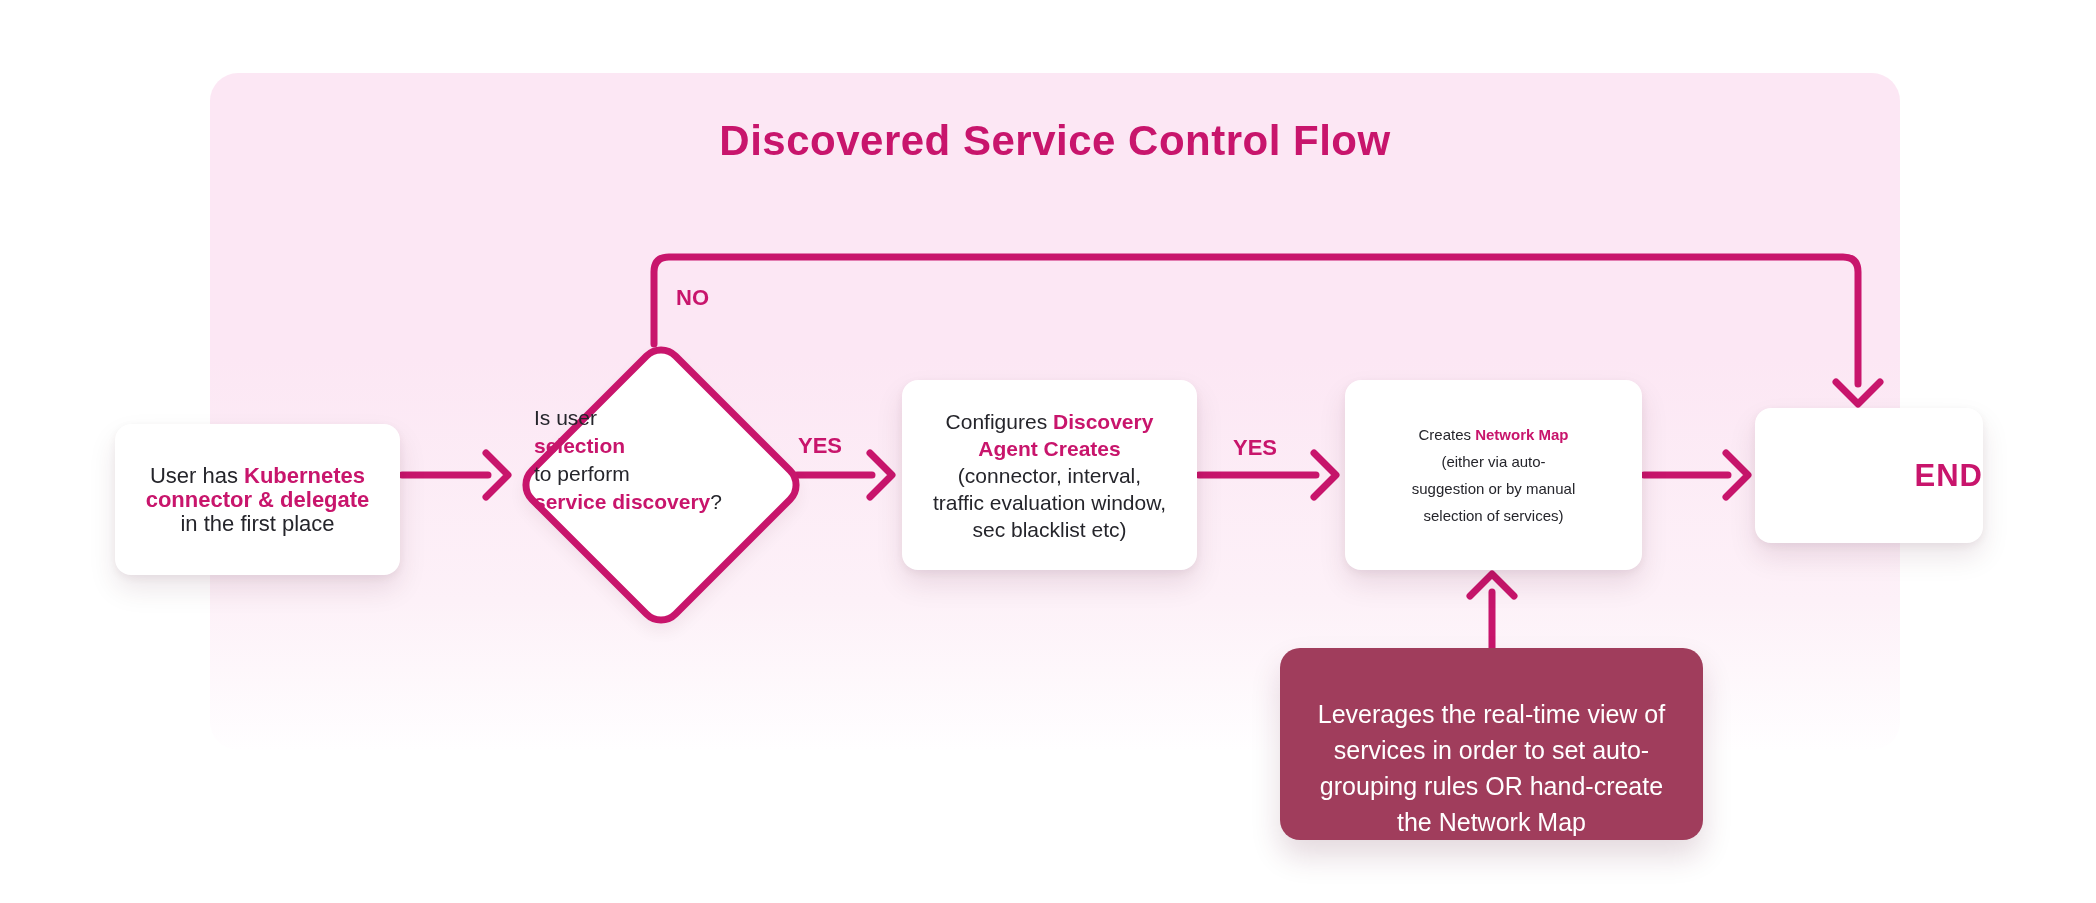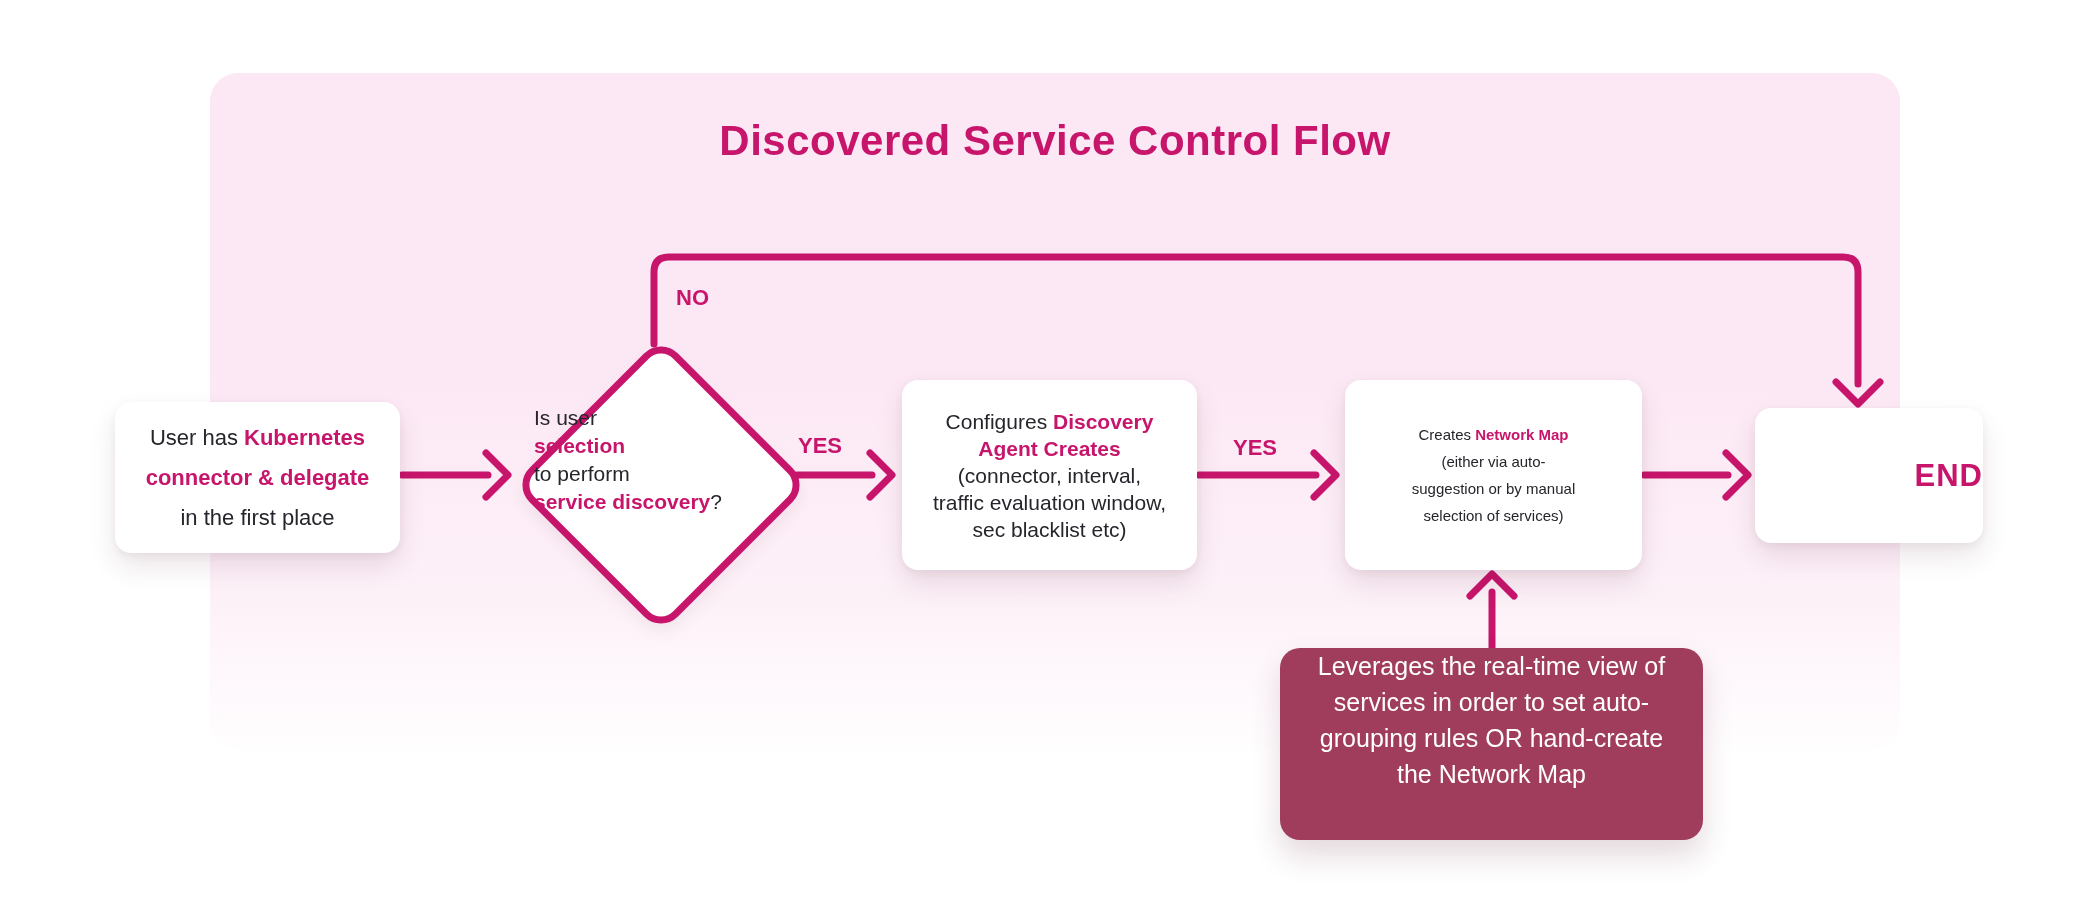--- a/index.html
+++ b/index.html
@@ -39,21 +39,21 @@
     position:absolute;
     background: var(--box_bg, #ffffff);
     border-radius:16px;
     box-shadow: 0 14px 28px rgba(64,8,42,0.10), 0 3px 8px rgba(64,8,42,0.06);
     display:flex; align-items:center; justify-content:center;
     text-align:center;
     color: var(--text, #25252B);
   }
   .node-text { white-space:pre-line; }
   .accent { color: var(--accent, #C8156C); font-weight:bold; }
-  .start-node   { left:115px;  top:402px; width:285px; height:151px; font-size:22px; line-height:40px; }
+  .start-node   { left:115px;  top:424px; width:285px; height:151px; font-size:22px; line-height:24px; }
   .configure-node { left:902px; top:380px; width:295px; height:190px; font-size:21px; line-height:27px; }
   .create-node  { left:1345px; top:380px; width:297px; height:190px; font-size:15px; line-height:27px; }
   .end-node     { left:1755px; top:408px; width:228px; height:135px;justify-content:flex-end; }
   .end-node .node-text {
     font-size:31px; font-weight:bold; letter-spacing:1px;
     color: var(--accent, #C8156C);
   }
   .diamond {
     position:absolute; left:556px; top:380px; width:196px; height:196px;
     background: var(--box_bg, #ffffff);
@@ -75,21 +75,21 @@
     text-align: center;
   }
   .no-label   { left:676px;  top:285px; }
   .yes-label-1{ left:798px;  top:433px; }
   .yes-label-2{ left:1233px; top:435px; }
   .note {
     position:absolute; left:1280px; top:648px; width:423px; height:192px;
     background: var(--note_bg, #A03D5C);
     color: var(--note_text, #ffffff);
     border-radius:20px;
-    display:flex; align-items:flex-start; justify-content:center;
+    display:flex; align-items:flex-end; justify-content:center;
     text-align:center;
     font-size:25px; line-height:36px;
     box-shadow: 0 16px 30px rgba(90,20,50,0.16);
   }
 </style>
 </head>
 <body>
 
 <div class="canvas">
 

